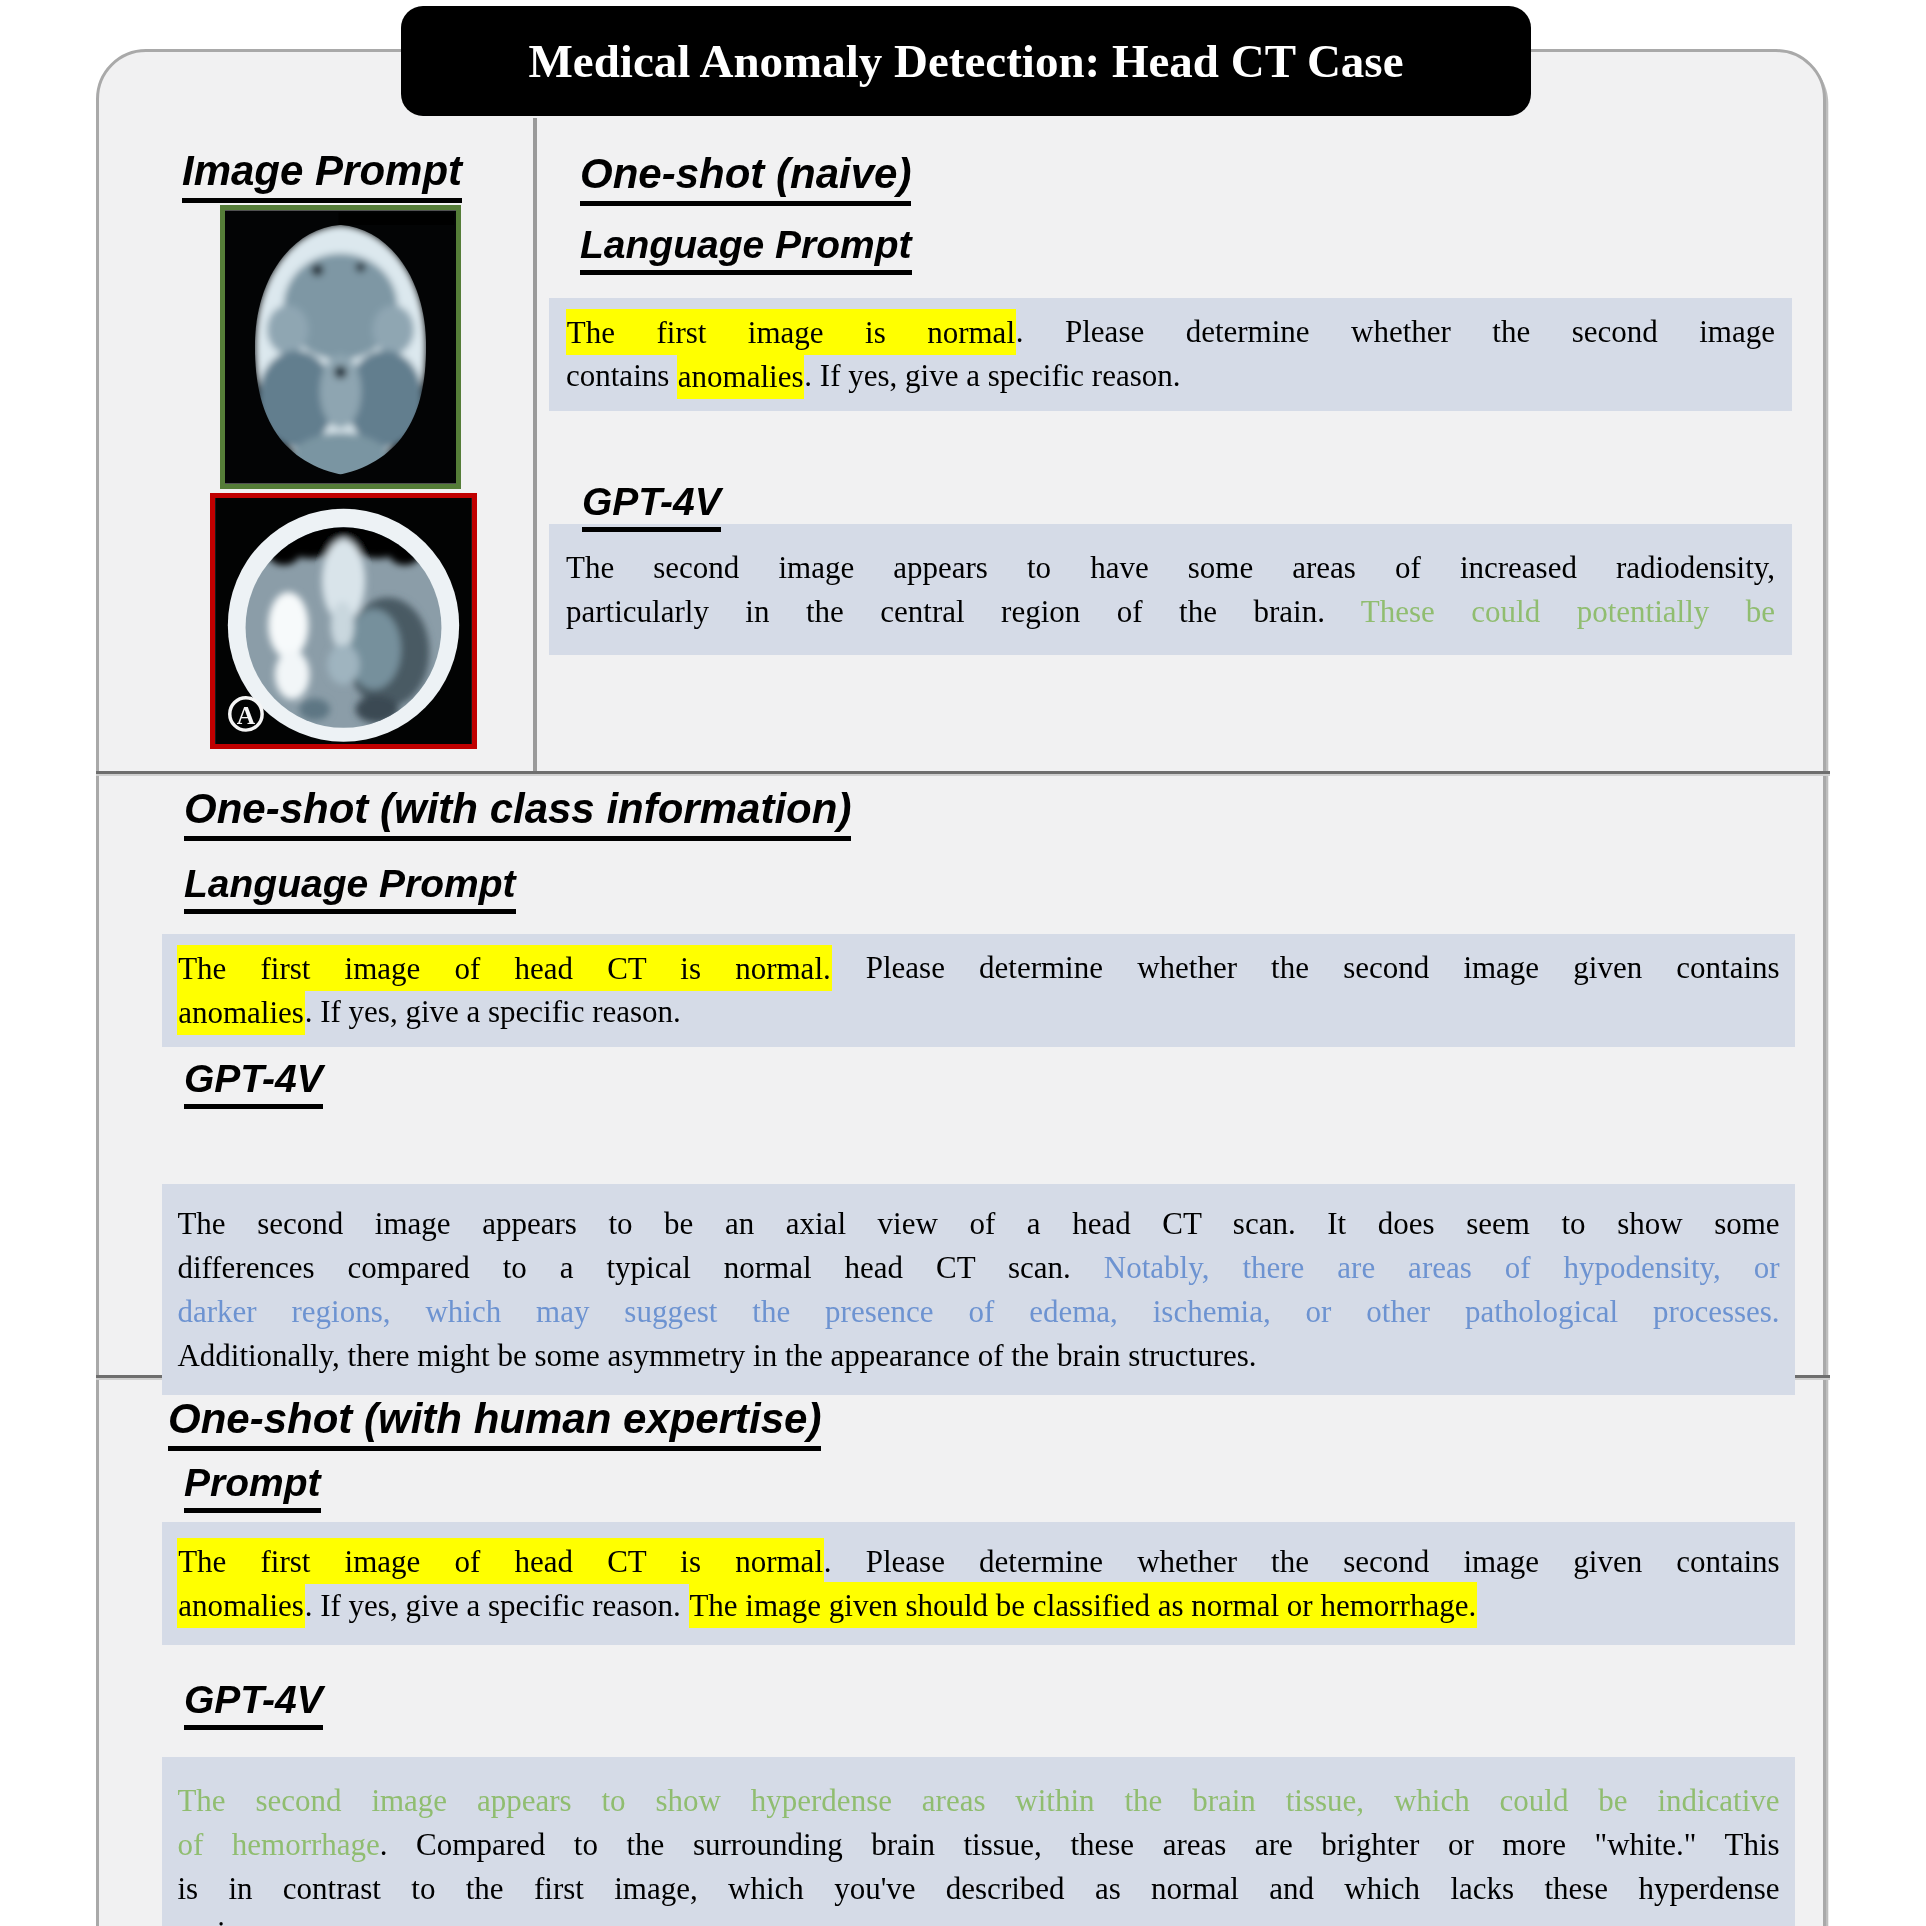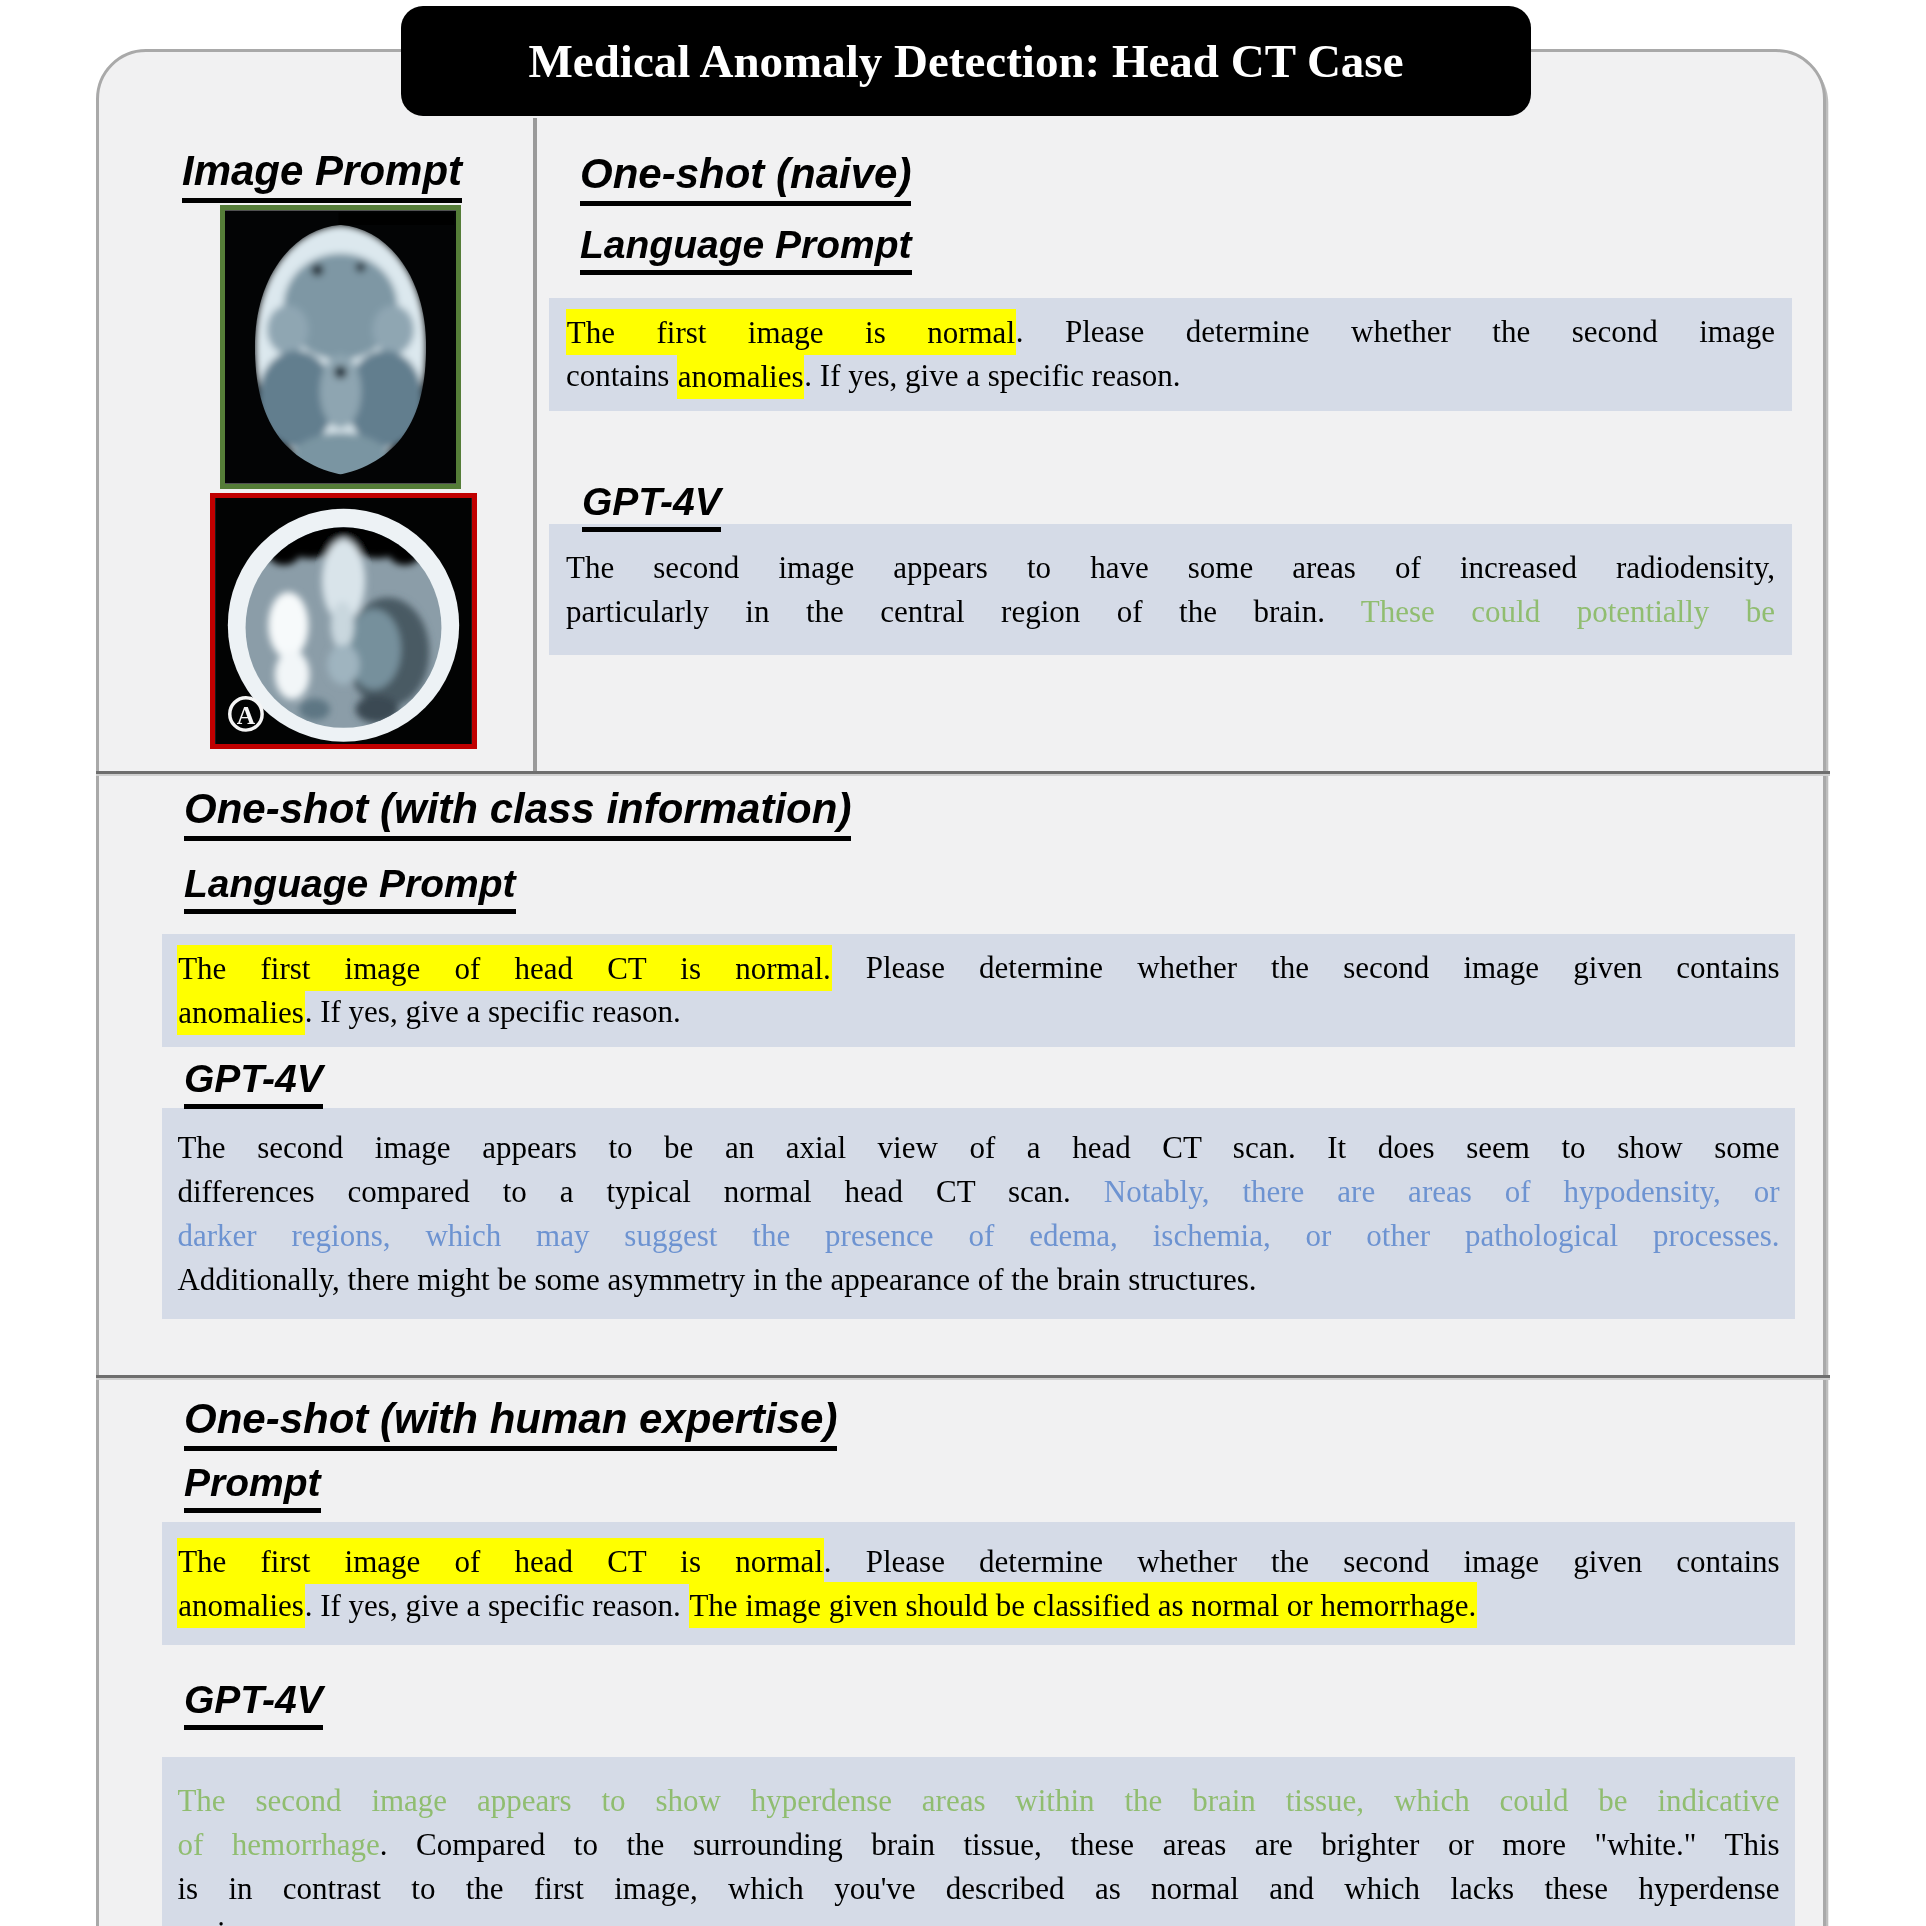--- a/index.html
+++ b/index.html
@@ -22,31 +22,31 @@
   .tbox{position:absolute;z-index:2;box-sizing:border-box;background:var(--box-bg,#d5dbe7);
         font-size:31px;color:#000;font-family:"Liberation Serif",serif;}
   .tbox .line{line-height:44px;text-align:justify;text-align-last:justify;}
   .tbox .line.no-just{text-align-last:left;}
   .seg-hl{background:var(--highlight,#ffff00);padding:5.8px 0.8px;}
   .seg-green{color:var(--green-text,#90bd70);}
   .seg-blue{color:var(--blue-text,#6d93d1);}
   #box1{left:549px;top:298px;width:1243px;padding:12.3px 17px;}
   #box2{left:549px;top:524px;width:1243px;padding:21.6px 17px;}
   #box3{left:162px;top:934px;width:1633px;padding:12.3px 15.4px;}
-  #box4{left:162px;top:1108px;width:1633px;padding:17.7px 15.4px;}
+  #box4{left:162px;top:1184px;width:1633px;padding:17.7px 15.4px;}
   #box5{left:162px;top:1522px;width:1633px;padding:17.7px 15.4px;}
   #box6{left:162px;top:1757px;width:1633px;padding:21.6px 15.4px;}
   #h-image-prompt{left:182px;top:150px;}
   #h-s1{left:580px;top:153px;}
   #h-s1-prompt{left:580px;top:225px;}
   #h-s1-gpt{left:582px;top:482px;}
   #h-s2{left:184px;top:788px;}
   #h-s2-prompt{left:184px;top:864px;}
   #h-s2-gpt{left:184px;top:1059px;}
-  #h-s3{left:184px;top:1398px;}
+  #h-s3{left:168px;top:1398px;}
   #h-s3-prompt{left:184px;top:1463px;}
   #h-s3-gpt{left:184px;top:1680px;}
   .ct{position:absolute;z-index:3;line-height:0;}
   .ct-green{left:220px;top:205px;border:5.4px solid var(--green-border,#557d38);}
   .ct-red{left:210px;top:493px;border:5.4px solid var(--red-border,#c00000);}
 </style>
 </head>
 <body>
 
 <div id="page">

